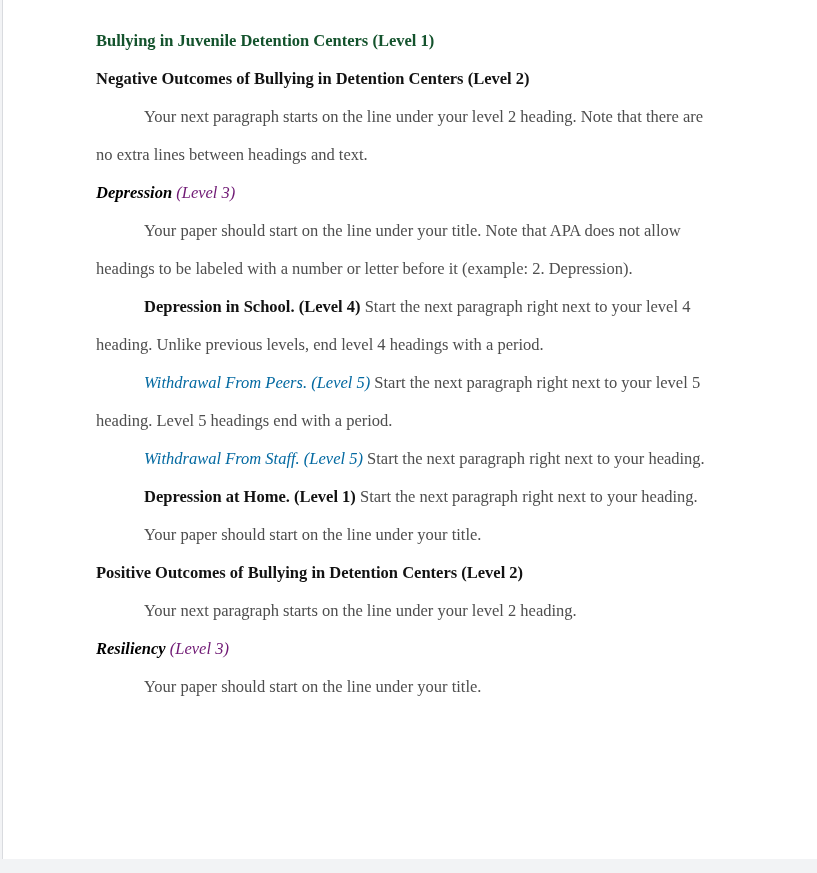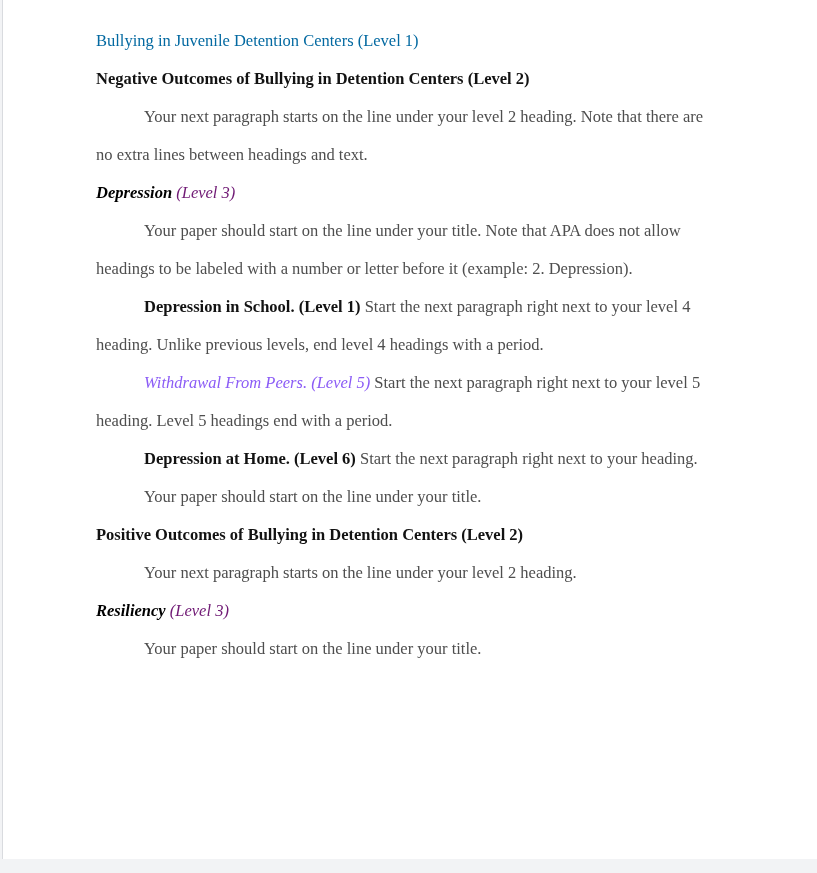--- a/index.html
+++ b/index.html
@@ -30,43 +30,43 @@
   }
   .page p {
     margin: 0;
     text-align: left;
   }
   .indent {
     text-indent: 48px;
   }
   .h1 {
     text-align: right;
-    font-weight: normal;
-    color: #0369a1;
+    font-weight: bold;
+    color: #14532d;
   }
   .h2 {
     font-weight: bold;
     color: #121212;
   }
   .h3label {
     font-weight: bold;
     font-style: italic;
     color: #000000;
   }
   .h3suffix {
     font-style: italic;
     color: #701a75;
   }
   .h4label {
     font-weight: bold;
     color: #121212;
   }
   .h5label {
     font-style: italic;
-    color: #8b5cf6;
+    color: #0369a1;
   }
   .below-page {
     position: absolute;
     left: 0;
     top: 859px;
     width: 817px;
     height: 14px;
     background: #f2f3f5;
   }
 </style>
@@ -79,26 +79,27 @@
 
 
   <p class="h2">Negative Outcomes of Bullying in Detention Centers (Level 2)</p>
 
   <p class="indent">Your next paragraph starts on the line under your level 2 heading. Note that there are no extra lines between headings and text.</p>
 
   <p><span class="h3label">Depression</span><span class="h3suffix"> (Level 3)</span></p>
 
   <p class="indent">Your paper should start on the line under your title. Note that APA does not allow headings to be labeled with a number or letter before it (example: 2. Depression).</p>
 
-  <p class="indent"><span class="h4label">Depression in School. (Level 1)</span><span> Start the next paragraph right next to your level 4 heading. Unlike previous levels, end level 4 headings with a period.</span></p>
+  <p class="indent"><span class="h4label">Depression in School. (Level 4)</span><span> Start the next paragraph right next to your level 4 heading. Unlike previous levels, end level 4 headings with a period.</span></p>
 
   <p class="indent"><span class="h5label">Withdrawal From Peers. (Level 5)</span><span> Start the next paragraph right next to your level 5 heading. Level 5 headings end with a period.</span></p>
 
+  <p class="indent"><span class="h5label">Withdrawal From Staff. (Level 5)</span><span> Start the next paragraph right next to your heading.</span></p>
 
-  <p class="indent"><span class="h4label">Depression at Home. (Level 6)</span><span> Start the next paragraph right next to your heading.</span></p>
+  <p class="indent"><span class="h4label">Depression at Home. (Level 1)</span><span> Start the next paragraph right next to your heading.</span></p>
 
 
   <p class="indent">Your paper should start on the line under your title.</p>
 
   <p class="h2">Positive Outcomes of Bullying in Detention Centers (Level 2)</p>
 
   <p class="indent">Your next paragraph starts on the line under your level 2 heading.</p>
 
   <p><span class="h3label">Resiliency</span><span class="h3suffix"> (Level 3)</span></p>
 

